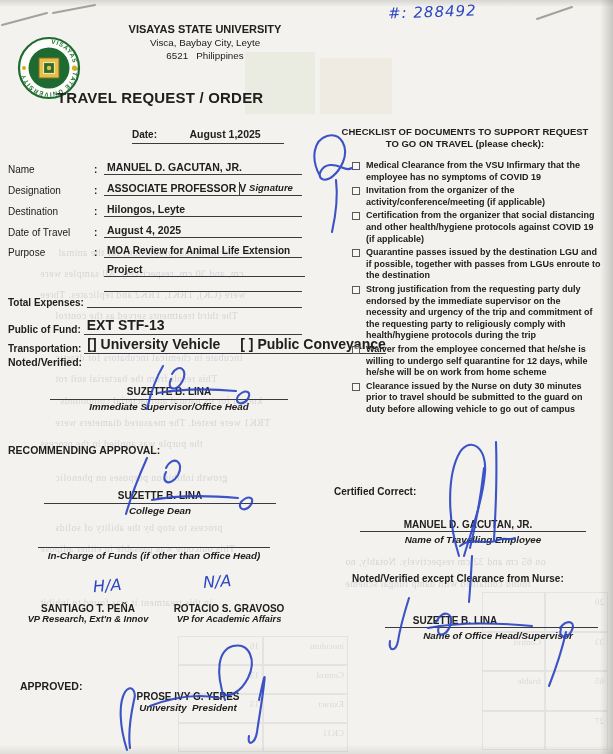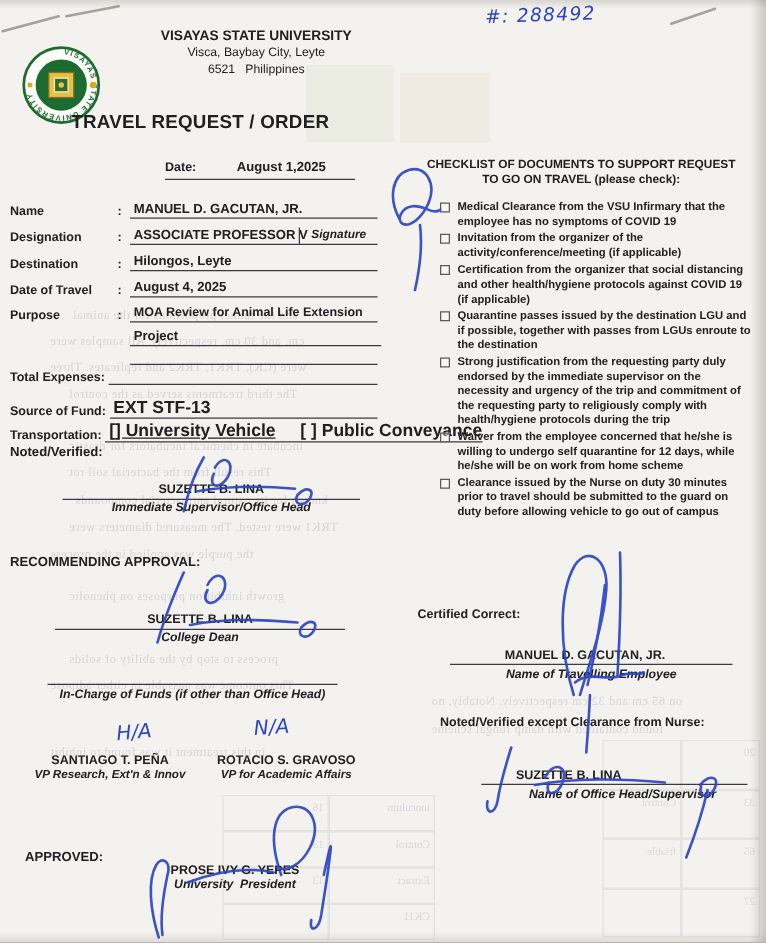--- a/index.html
+++ b/index.html
@@ -21,21 +21,21 @@
     filter:blur(.3px);letter-spacing:.4px;}
   .ghost-table{position:absolute;transform:scaleX(-1);opacity:.26;z-index:1;
     display:grid;grid-template-columns:1fr 1fr;color:#8993a6;
     font-family:"Liberation Serif",serif;font-size:9px;filter:blur(.3px);}
   .ghost-table span{border:1px solid rgba(125,135,155,.55);padding:4px 3px 0 3px;height:100%;box-sizing:border-box;}
   
   .content{position:absolute;inset:0;z-index:2;}
   .hdr-center{position:absolute;left:95px;width:220px;text-align:center;}
   .title{font-size:15px;font-weight:bold;letter-spacing:.2px;}
   .frow{position:absolute;left:8px;width:294px;display:flex;align-items:flex-end;}
-  .flabel{width:86px;font-weight:bold;font-size:10px;flex:none;}
+  .flabel{width:86px;font-weight:normal;font-size:10px;flex:none;}
   .fcolon{width:10px;font-weight:bold;font-size:10px;flex:none;}
   .fvalue{flex:1;border-bottom:1.3px solid #3a3a40;font-weight:bold;font-size:10.5px;
     padding:0 0 1px 3px;white-space:nowrap;}
   .sigcell{flex:none;width:62px;border-left:1.3px solid #3a3a40;border-bottom:1.3px solid #3a3a40;
     font-weight:bold;font-style:italic;font-size:9.5px;text-align:center;padding-bottom:2px;}
   .erow{position:absolute;left:8px;width:294px;display:flex;align-items:flex-end;}
   .elabel{font-weight:bold;font-size:10px;white-space:nowrap;padding-right:3px;flex:none;}
   .evalue{flex:1;border-bottom:1.3px solid #3a3a40;font-weight:bold;font-size:14px;
     padding:0 0 1px 3px;white-space:nowrap;}
   .sec-label{position:absolute;font-weight:bold;font-size:10.5px;}
@@ -153,27 +153,27 @@
       <span class="fvalue" style="font-size:10px;">MOA Review for Animal Life Extension</span>
     </div>
     <div class="abs sline b" style="left:104px;top:263px;width:198px;font-size:10.5px;padding:0 0 1px 3px;">Project</div>
     <div class="abs sline" style="left:104px;top:283px;width:198px;height:8px;"></div>
 
     <div class="erow" style="top:297px;">
       <span class="elabel">Total Expenses:</span>
       <span class="evalue"></span>
     </div>
     <div class="erow" style="top:317px;">
-      <span class="elabel">Source of Fund:</span>
+      <span class="elabel">Public of Fund:</span>
       <span class="evalue">EXT STF-13</span>
     </div>
     <div class="erow" style="top:336px;">
       <span class="elabel">Transportation:</span>
       <span class="evalue">
-        <span style="margin-right:16px;text-decoration:underline;">[] University Vehicle</span>
+        <span style="margin-right:16px;">[] University Vehicle</span>
         <span>[ ] Public Conveyance</span>
       </span>
     </div>
 
     <div class="sec-label" style="left:8px;top:356px;">Noted/Verified:</div>
     <div class="abs" style="left:50px;top:386px;width:238px;">
       <div class="sname sline" style="padding-bottom:2px;">SUZETTE B. LINA</div>
       <div class="stitle" style="margin-top:1px;">Immediate Supervisor/Office Head</div>
     </div>
 

